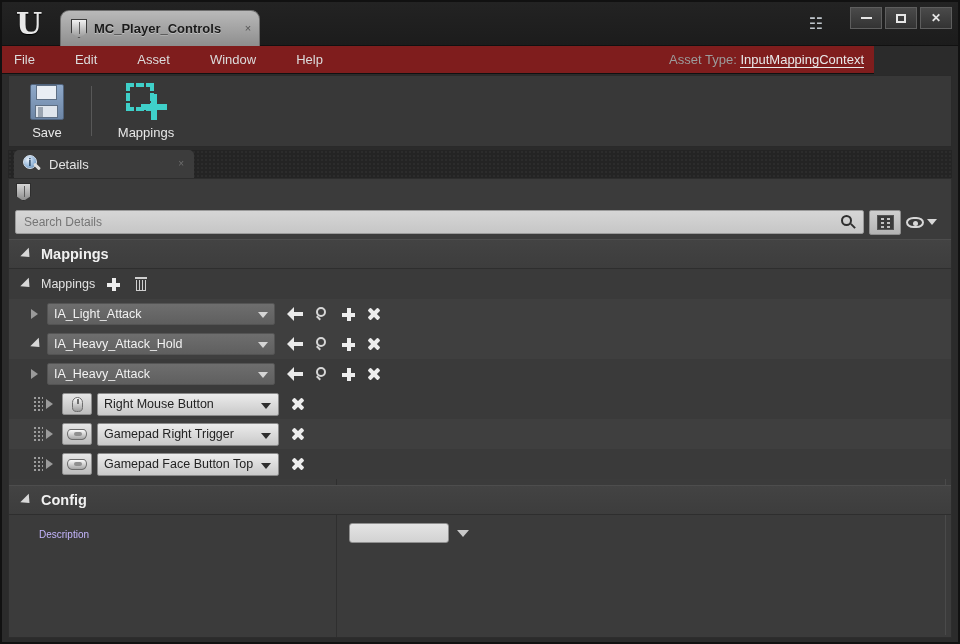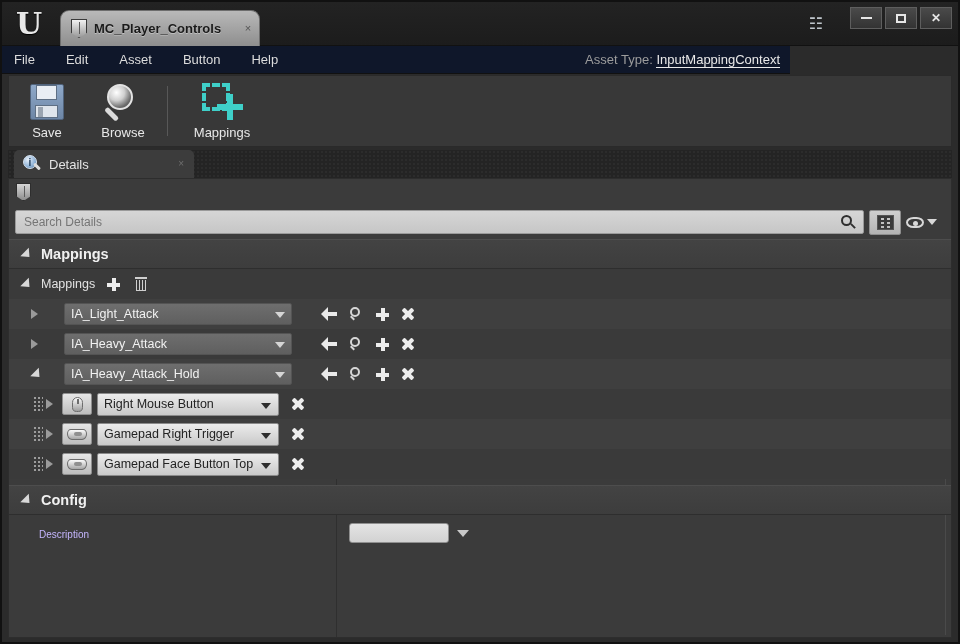--- a/index.html
+++ b/index.html
@@ -69,23 +69,23 @@
     background: linear-gradient(#4a4a4a, #333);
     border: 1px solid #5e5e5e;
     color: #e6e6e6; font-size: 12px; font-weight: bold;
     display: flex; align-items: center; justify-content: center;
   }
   .winbtn .dash { width: 11px; height: 2px; background: #e6e6e6; }
   .winbtn .sq { width: 10px; height: 9px; border: 2px solid #e6e6e6; }
 
   
   .menubar {
-    position: absolute; left: 0; top: 44px; width: 788px; height: 28px;
-    background: #0f172a; border-bottom: 1px solid #111;
-    display: flex; align-items: center; padding-left: 12px; gap: 31px;
+    position: absolute; left: 0; top: 44px; width: 872px; height: 28px;
+    background: #7f1d1d; border-bottom: 1px solid #111;
+    display: flex; align-items: center; padding-left: 12px; gap: 40px;
   }
   .menu-item { font-size: 13px; color: #dcdcdc; cursor: default; }
   .asset-type {
     position: absolute; right: 10px; top: 6px;
     font-size: 13px; color: #9c9c9c; white-space: nowrap;
   }
   .asset-type b {
     color: #e9e9e9; font-weight: normal;
     border-bottom: 1px solid #e9e9e9;
   }
@@ -304,21 +304,21 @@
   .trash-glyph { position: relative; width: 12px; height: 14px; }
   .trash-glyph .lid {
     position:absolute; left:0; top:0; width:12px; height:2px; background:#cfcfcf;
   }
   .trash-glyph .can {
     position:absolute; left:1px; top:3px; width:10px; height:11px;
     border:1px solid #cfcfcf; border-top:none;
     background: repeating-linear-gradient(to right, transparent 0 2px, #cfcfcf 2px 3px);
   }
 
-  .mapping-row { padding-left: 22px; display: flex; align-items: center; gap: 17px; }
+  .mapping-row { padding-left: 22px; display: flex; align-items: center; gap: 0; }
   .expand-tri { width: 16px; display:flex; align-items:center; justify-content:flex-start; }
 
   .ia-select {
     width: 228px; height: 22px;
     background: linear-gradient(#6e6e6e, #5f5f5f);
     border: 1px solid #545454; border-radius: 2px;
     display: flex; align-items: center; padding: 0 6px;
     position: relative;
   }
   .ia-select span {
@@ -450,46 +450,39 @@
           <span class="sq"></span>
         </div>
       <div class="winbtn">✕</div>
     </div>
   </div>
 
   <div class="menubar">
     <div class="menu-item">File</div>
     <div class="menu-item">Edit</div>
     <div class="menu-item">Asset</div>
-    <div class="menu-item">Button</div>
+    <div class="menu-item">Window</div>
     <div class="menu-item">Help</div>
     <div class="asset-type">
       <span>Asset Type:</span>
       <b>InputMappingContext</b>
     </div>
   </div>
 
   <div class="toolbar">
     <div class="tb-btn">
       <div class="ico-save">
         <div class="body"></div>
           <div class="shutter"></div>
         <div class="label-plate"></div>
           <div class="notch"></div>
       </div>
       <div class="tb-label">Save</div>
     </div>
 
-    <div class="tb-btn">
-      <div class="ico-browse">
-        <div class="lens"></div>
-          <div class="handle"></div>
-      </div>
-      <div class="tb-label">Browse</div>
-    </div>
 
     <div class="tb-sep"></div>
 
     <div class="tb-btn" style="width:96px">
       <div class="ico-graphshot">
         <div class="dash-sq"></div>
           <div class="plus-v"></div>
           <div class="plus-h"></div>
       </div>
       <div class="tb-label">Mappings</div>
@@ -568,48 +561,48 @@
             </div>
           <div class="mag-small">
               <div class="c"></div>
               <div class="t"></div>
             </div>
           <div class="plus-glyph"></div>
           <div class="x-glyph"></div>
         </div>
       </div>
 
-      <div class="row dark mapping-row">
+      <div class="row alt mapping-row">
         <div class="expand-tri">
-          <div class="tri-right"></div>
+          <div class="tri-down"></div>
         </div>
         <div class="ia-select">
-          <span>IA_Heavy_Attack</span>
+          <span>IA_Heavy_Attack_Hold</span>
           <div class="sel-caret"></div>
         </div>
         <div class="row-actions">
           <div class="arrow-left">
               <div class="shaft"></div>
               <div class="head"></div>
             </div>
           <div class="mag-small">
               <div class="c"></div>
               <div class="t"></div>
             </div>
           <div class="plus-glyph"></div>
           <div class="x-glyph"></div>
         </div>
       </div>
 
-      <div class="row alt mapping-row">
+      <div class="row dark mapping-row">
         <div class="expand-tri">
-          <div class="tri-down"></div>
+          <div class="tri-right"></div>
         </div>
         <div class="ia-select">
-          <span>IA_Heavy_Attack_Hold</span>
+          <span>IA_Heavy_Attack</span>
           <div class="sel-caret"></div>
         </div>
         <div class="row-actions">
           <div class="arrow-left">
               <div class="shaft"></div>
               <div class="head"></div>
             </div>
           <div class="mag-small">
               <div class="c"></div>
               <div class="t"></div>

